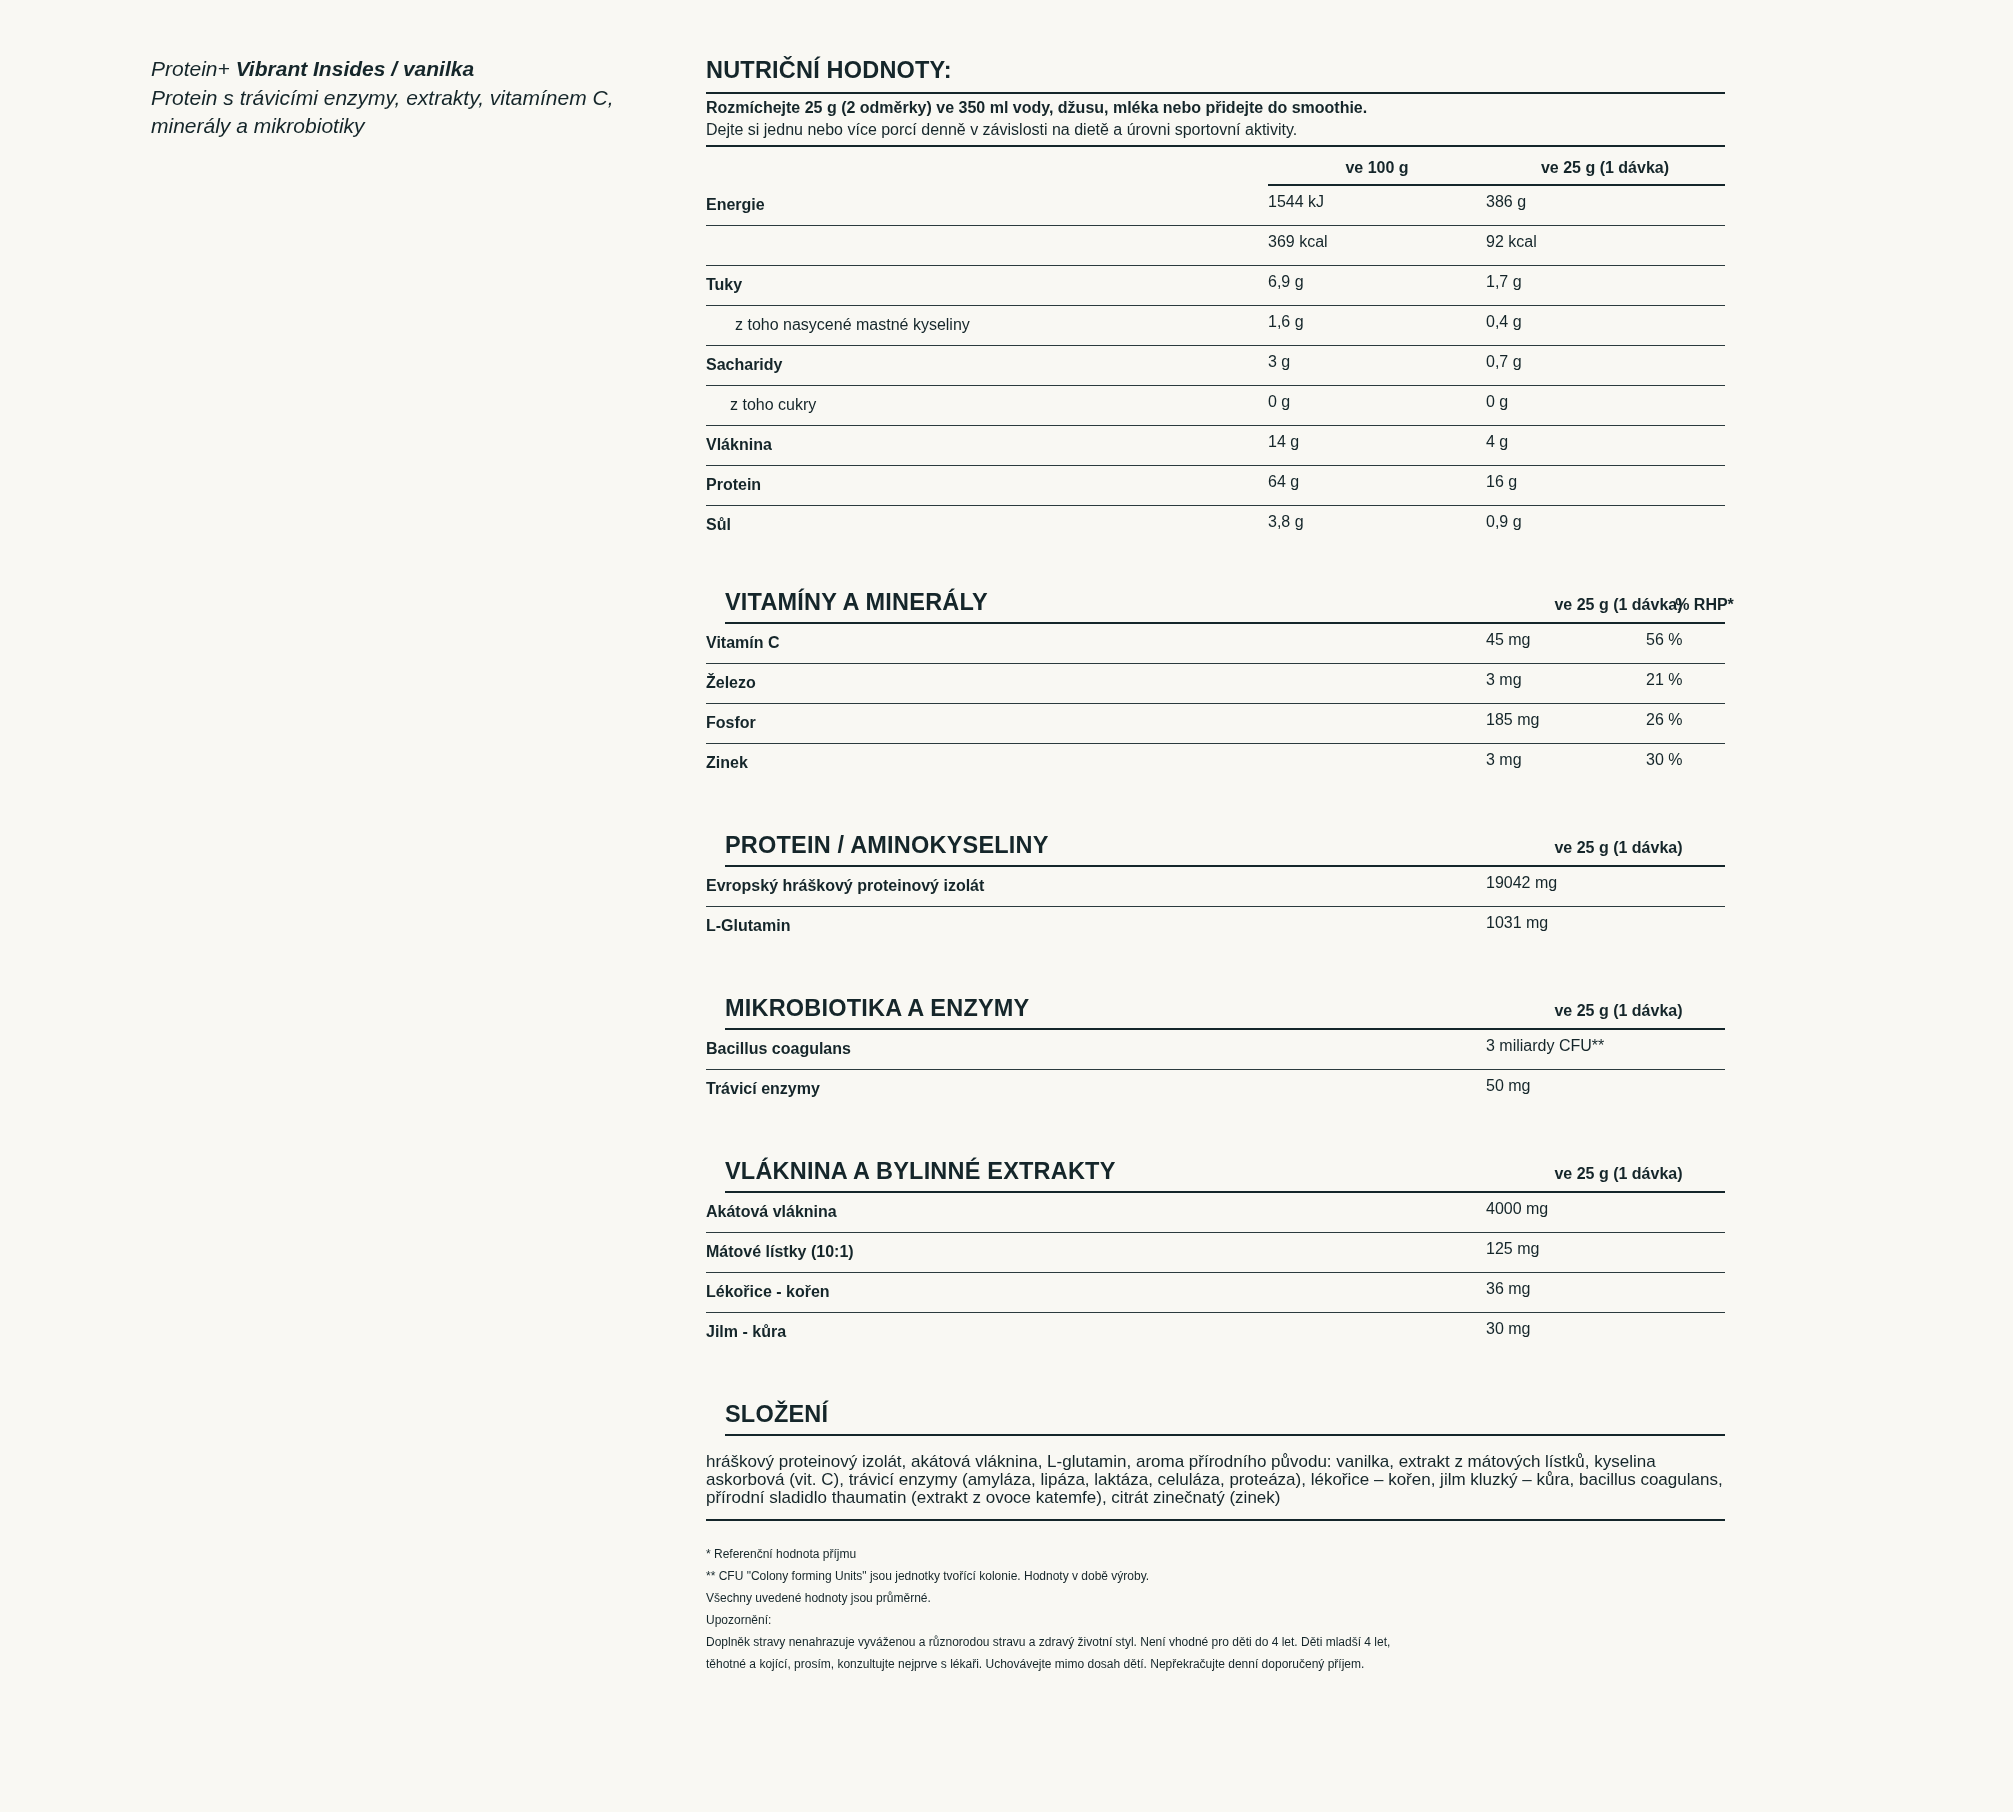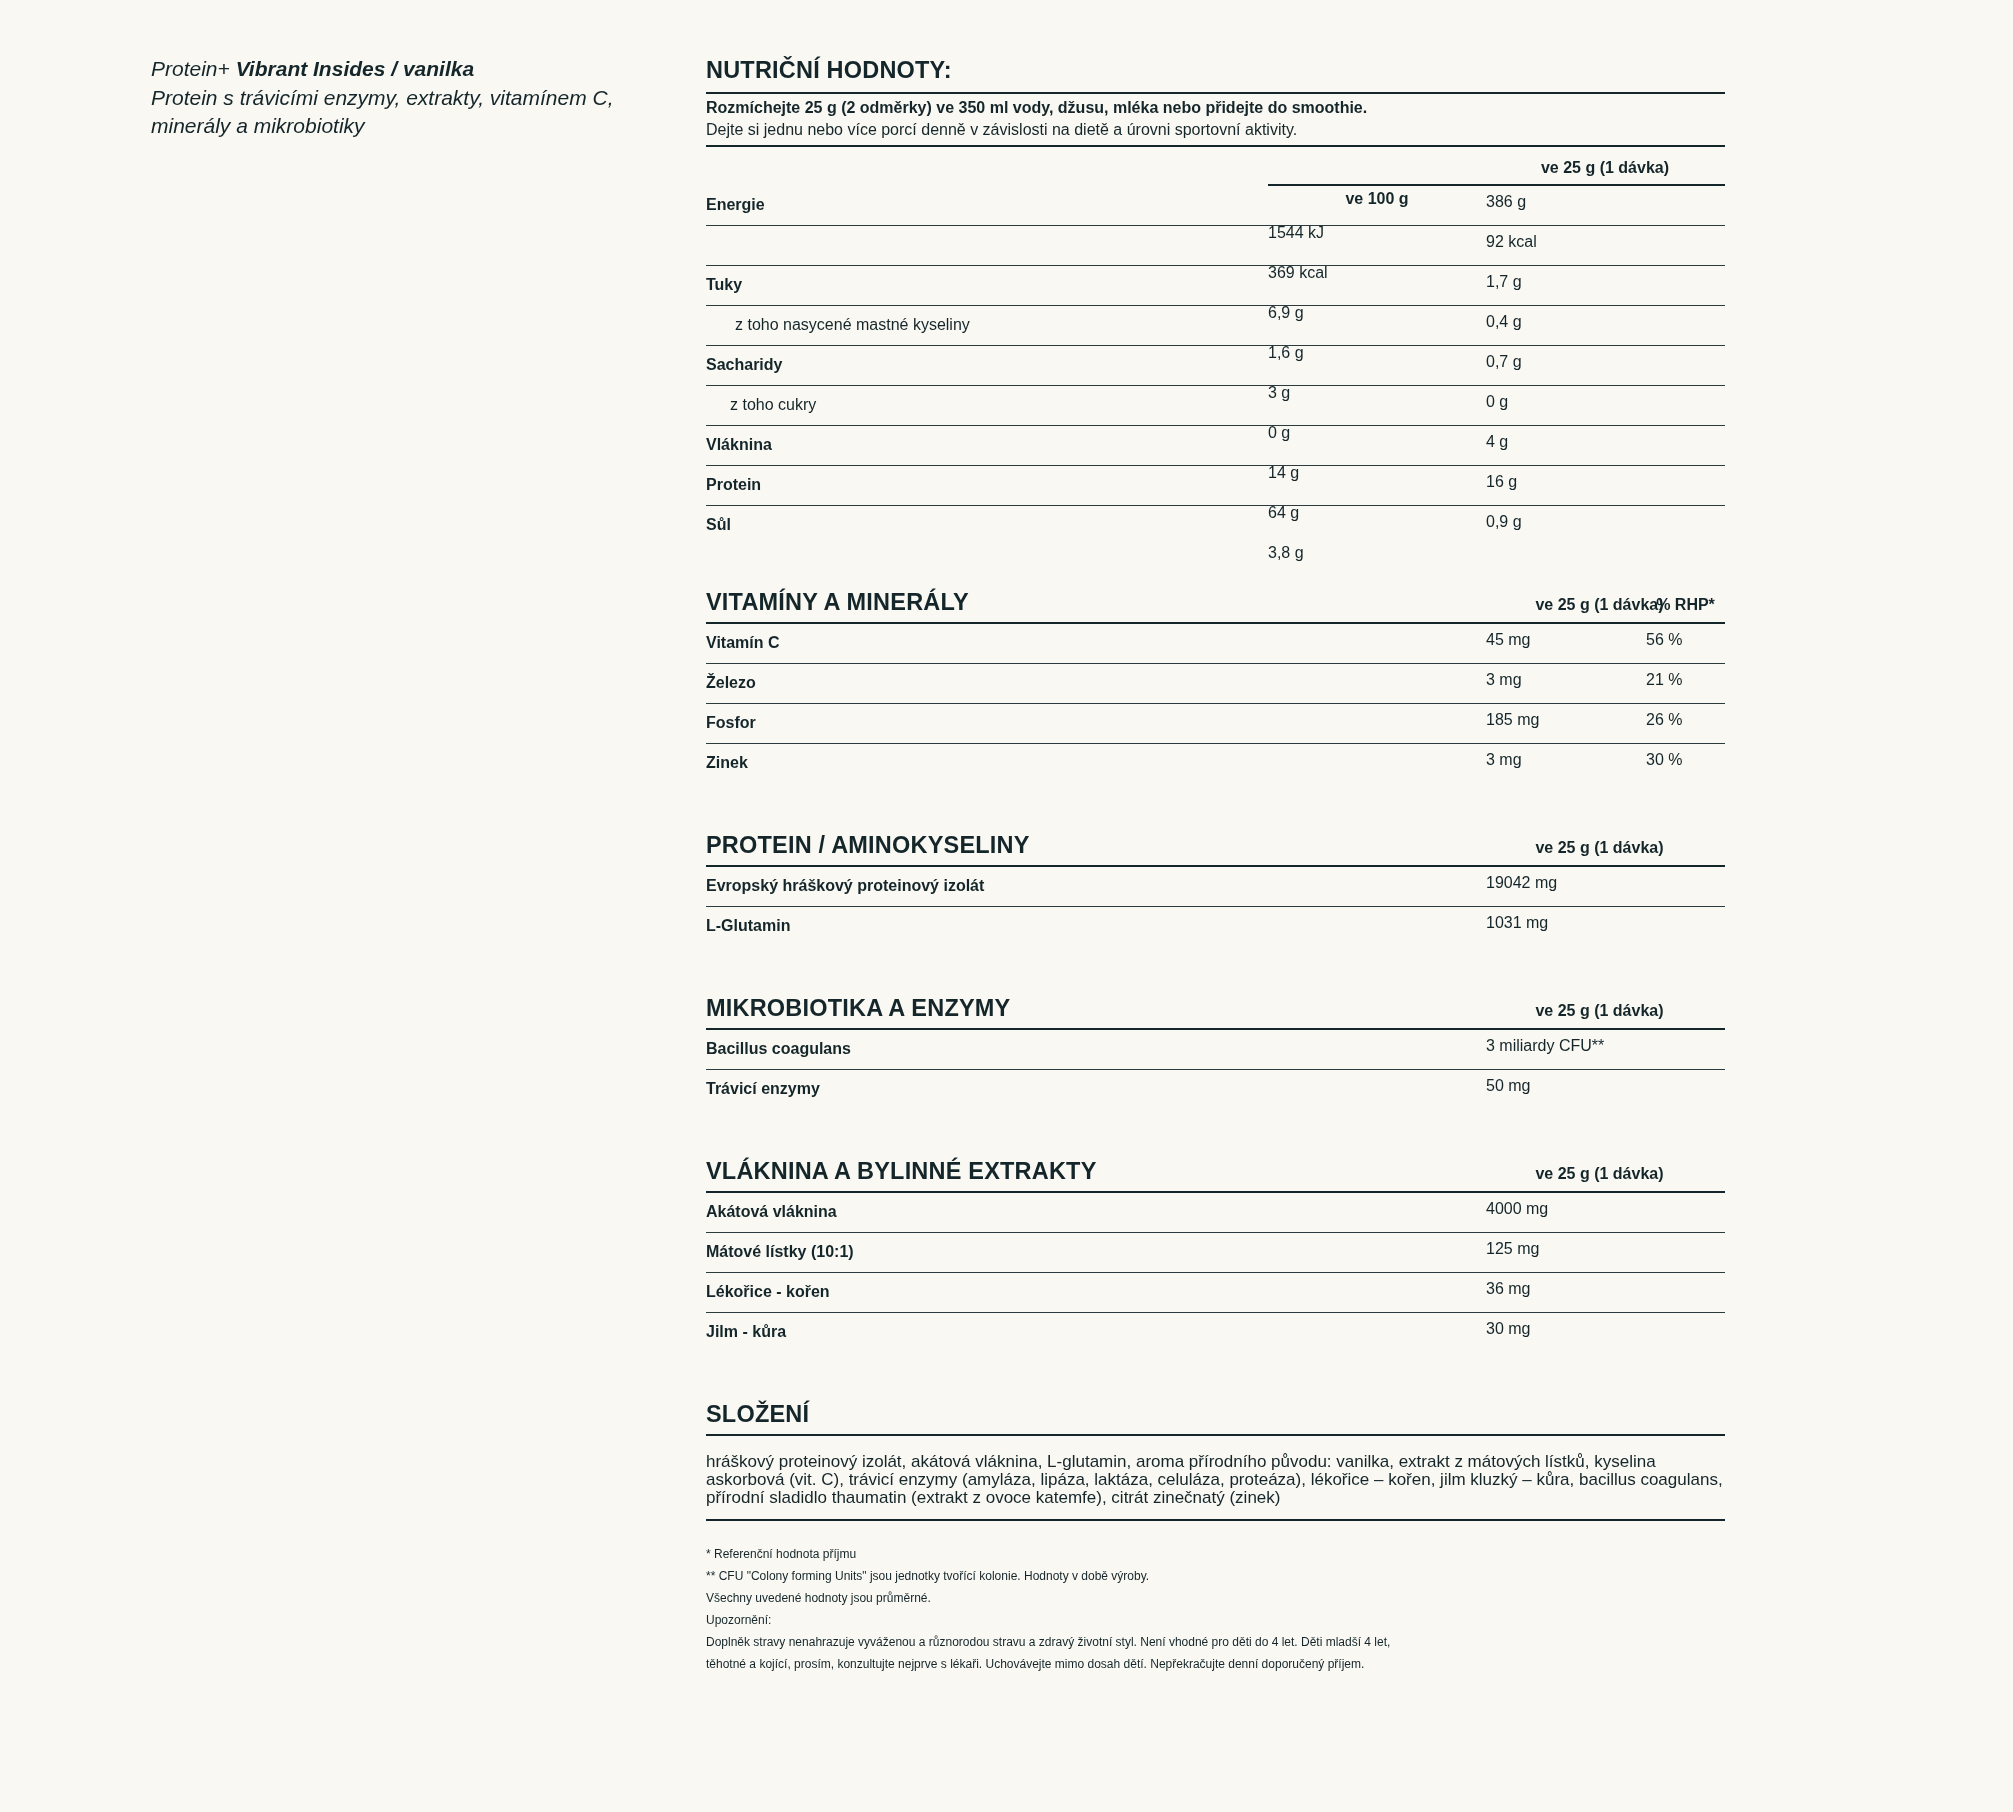--- a/index.html
+++ b/index.html
@@ -39,20 +39,21 @@
       letter-spacing: 0.2px;
       line-height: 30px;
       height: 30px;
       display: flex;
       align-items: flex-end;
     }
     .section-head {
       position: relative;
       height: 37px;
       border-bottom: 2.5px solid #15262a;
+      margin-left: 19px;
     }
     .section-head .section-title {
       position: absolute;
       left: 0;
       bottom: 5px;
     }
     .section-head .col-head {
       position: absolute;
       bottom: 8.4px;
       font-size: 16px;
@@ -114,21 +115,21 @@
       font-weight: normal;
       left: 24px;
     }
     .row .val {
       position: absolute;
       top: 7px;
       text-align: left;
     }
 
     
-    .c100 { left: 562px; width: 218px; margin-top: 31px; }
+    .c100 { left: 562px; width: 218px; }
     .c25  { left: 780px; width: 238px; }
     .c25v { left: 780px; width: 238px; }
     .c25b { left: 780px; width: 227px; }
     .crhp { left: 940px; width: 79px; }
 
     .gap { height: 45px; }
 
     .composition-text {
       font-size: 17px;
       line-height: 18px;

